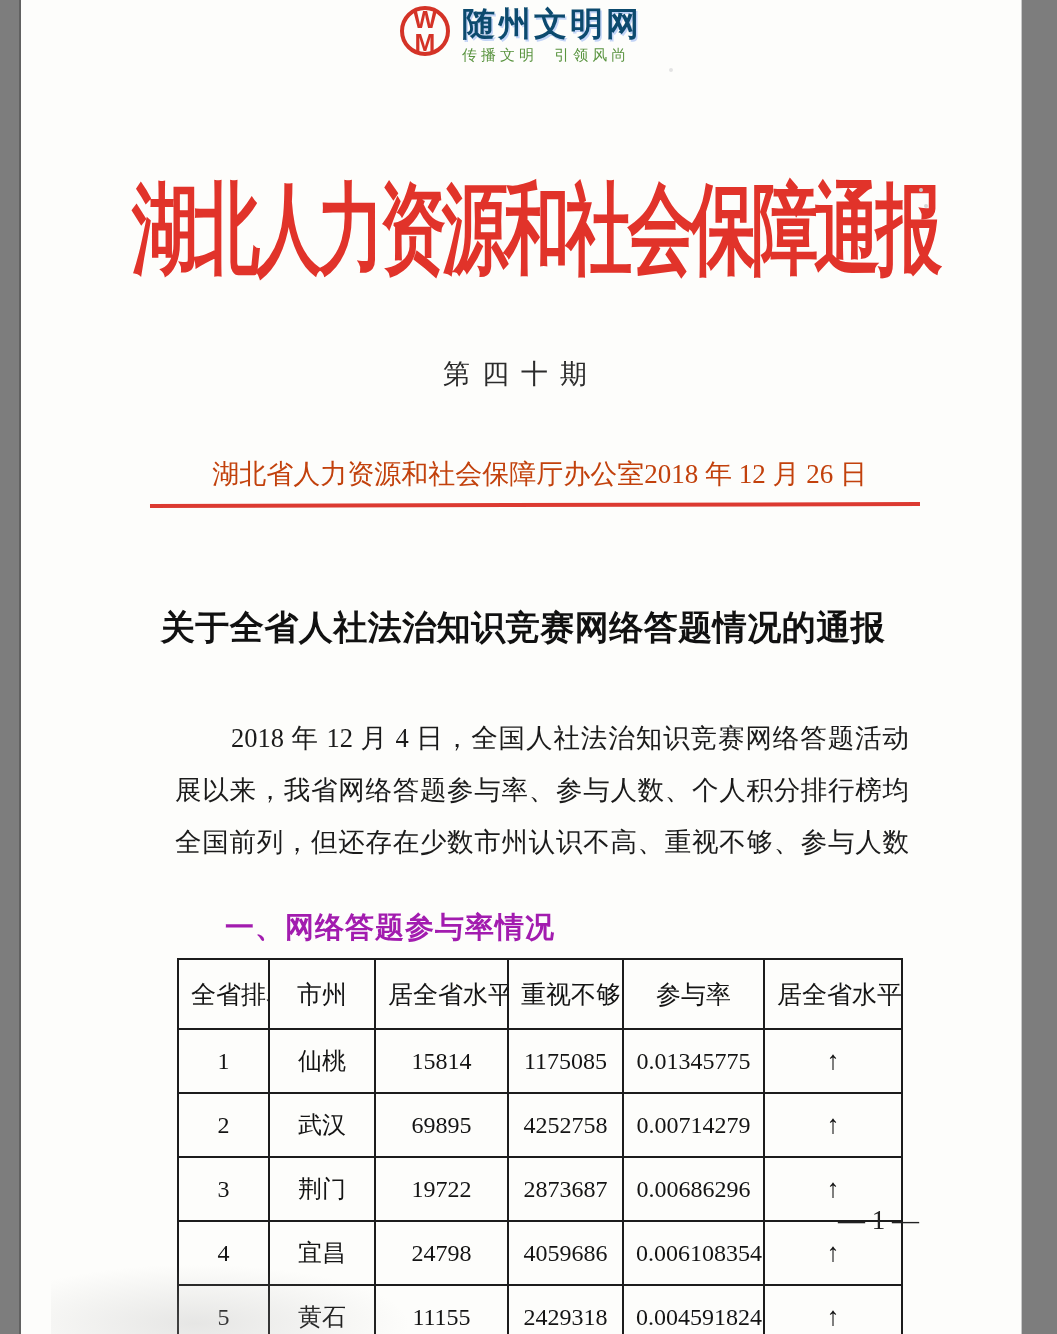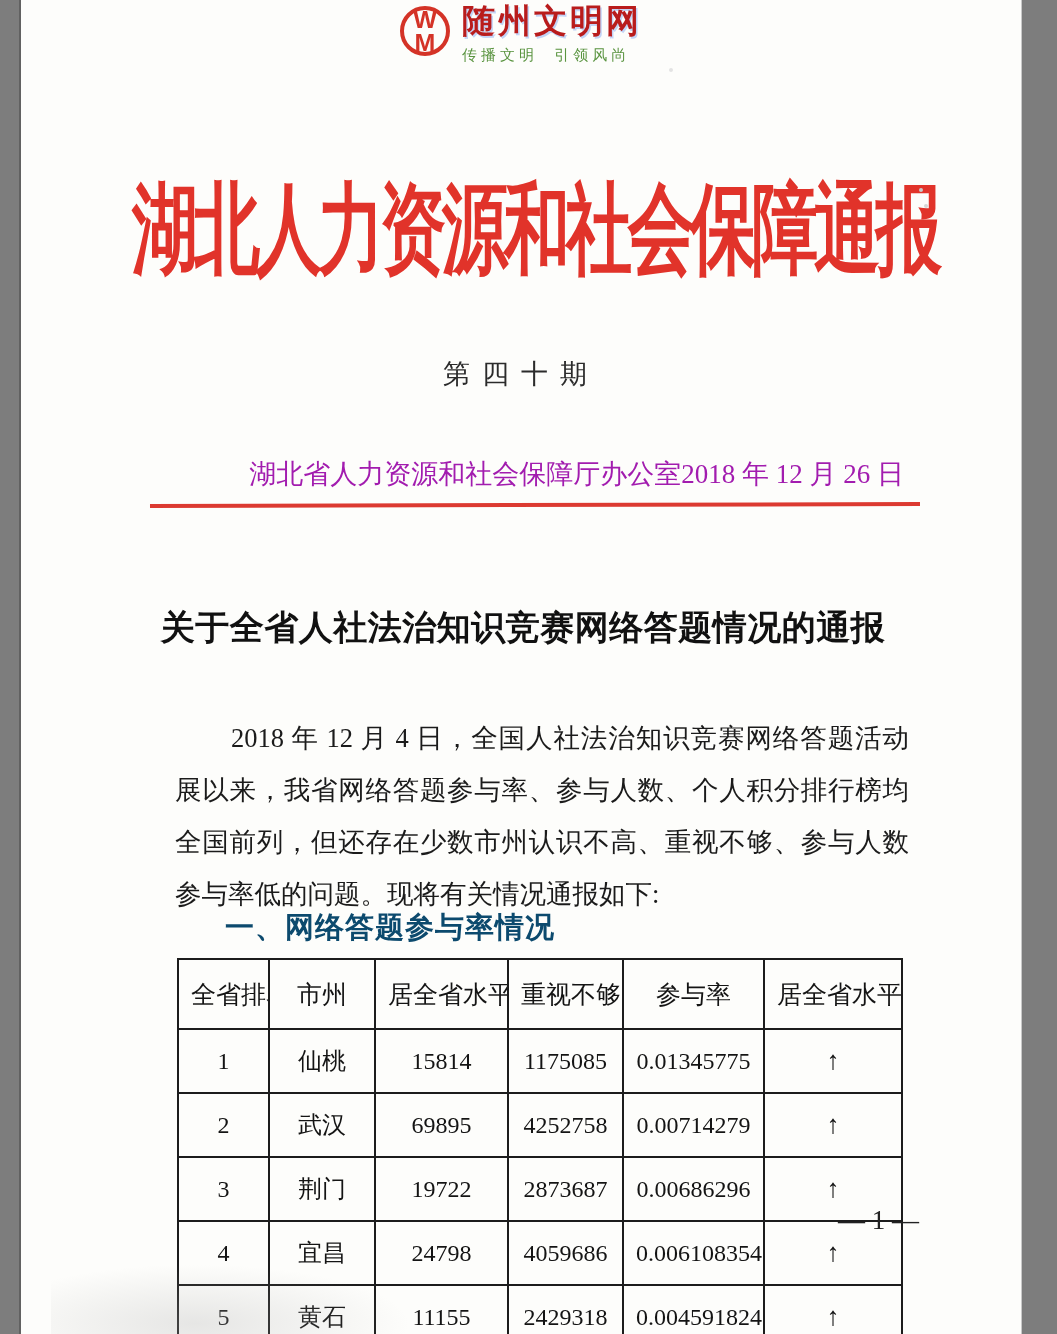--- a/index.html
+++ b/index.html
@@ -27,45 +27,45 @@
     width:42px;height:42px;
     border:4px solid #d43327;border-radius:50%;
     color:#d43327;position:relative;
     font-family:"Liberation Sans", sans-serif;font-weight:bold;
     flex:0 0 auto;
   }
   .logo-mark .lw{position:absolute;top:-3px;left:50%;transform:translateX(-50%) scaleY(.95);font-size:25px;line-height:25px;}
   .logo-mark .lm{position:absolute;bottom:-3px;left:50%;transform:translateX(-50%) scaleY(.95);font-size:25px;line-height:25px;}
   .logo-text{text-align:left;}
   .site-name{
-    font-family:Liberation Mono, monospace;
+    font-family:Liberation Sans, sans-serif;
     font-size:33px;line-height:36px;font-weight:bold;
-    color:#b91c1c;letter-spacing:3px;
+    color:#0c4a6e;letter-spacing:3px;
     text-shadow:1.5px 1.5px 0 #c3d4f6;
   }
   .tagline{
     font-family:"Liberation Sans", sans-serif;
     font-size:15px;font-weight:normal;color:#5a9440;
     letter-spacing:4px;margin-top:4px;white-space:pre;
   }
   
   .masthead{
     position:absolute;top:185px;left:0;width:100%;height:90px;line-height:90px;
     text-align:center;font-size:66px;font-weight:bold;color:#e1332a;
     letter-spacing:-4px;white-space:nowrap;
     transform:translateX(14px) scaleY(1.5);
   }
   .issue{
     position:absolute;top:356px;left:0;width:100%;
     text-align:center;font-size:27px;letter-spacing:12px;color:#2b2b2b;
   }
   .issuer-row{
     position:absolute;top:456px;left:154px;right:117px;
-    display:flex;justify-content:flex-end;
-    font-size:27px;color:#a21caf;white-space:nowrap;
+    display:flex;justify-content:center;
+    font-size:27px;color:#c2410c;white-space:nowrap;
   }
   .red-rule{
     position:absolute;top:503px;left:129px;width:770px;height:4px;
     background:#dc3a31;transform:rotate(-0.15deg);
   }
   .doc-title{
     position:absolute;top:603px;left:0;width:100%;margin:2px;
     text-align:center;font-size:34px;font-weight:bold;color:#111;
     letter-spacing:.5px;white-space:nowrap;
   }
@@ -73,21 +73,21 @@
   .para{
     position:absolute;top:712px;left:154px;width:734px;
     font-size:26.5px;color:#1b1b1b;
   }
   .para .line{height:52px;line-height:52px;overflow:hidden;}
   .para .just{text-align:justify;text-align-last:justify;text-justify:inter-character;}
   .para .indent{text-indent:56px;}
   .section-heading{
     position:absolute;top:908px;left:204px;
     font-family:Liberation Sans, sans-serif;
-    font-size:29px;font-weight:bold;color:#0c4a6e;letter-spacing:1px;
+    font-size:29px;font-weight:bold;color:#a21caf;letter-spacing:1px;
   }
   
   .data-table{
     position:absolute;top:958px;left:156px;width:724px;height:234px;
     border-collapse:collapse;table-layout:fixed;
     font-size:24px;color:#141414;
   }
   .data-table th,.data-table td{
     border:2px solid #1c1c1c;text-align:center;vertical-align:middle;
     padding:12px;font-weight:normal;overflow:hidden;white-space:nowrap;
@@ -137,21 +137,20 @@
   </div>
 
   <div class="red-rule"></div>
 
   <h1 class="doc-title">关于全省人社法治知识竞赛网络答题情况的通报</h1>
 
   <div class="para">
     <div class="line indent just">2018 年 12 月 4 日，全国人社法治知识竞赛网络答题活动开</div>
     <div class="line just">展以来，我省网络答题参与率、参与人数、个人积分排行榜均居</div>
     <div class="line just">全国前列，但还存在少数市州认识不高、重视不够、参与人数少、</div>
-    <div class="line">参与率低的问题。现将有关情况通报如下:</div>
   </div>
 
   <div class="section-heading">一、网络答题参与率情况</div>
 
   <table class="data-table">
     <colgroup>
       <col style="width:91px">
         <col style="width:106px">
         <col style="width:133px">
       <col style="width:115px">

